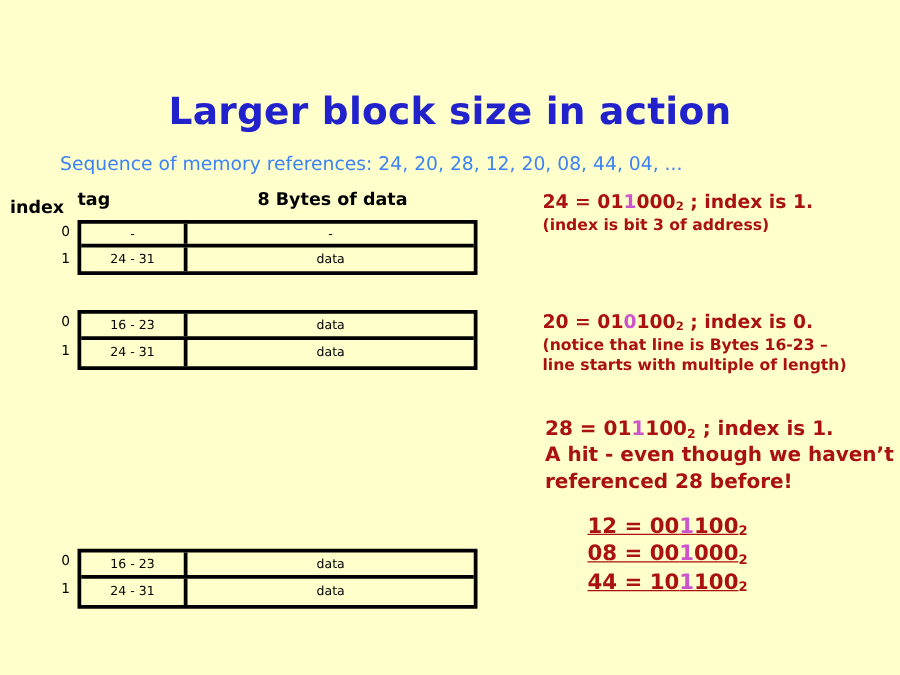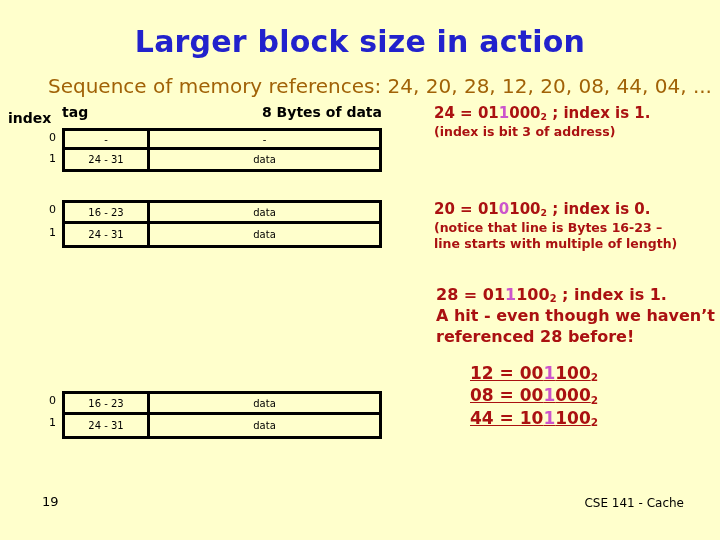--- a/index.html
+++ b/index.html
@@ -7,56 +7,56 @@
   }
   body {
     width: 720px; height: 540px;
     background: #ffffcc;
     font-family: "DejaVu Sans", sans-serif;
     overflow: hidden;
     position: relative;
   }
   .slide {
     position: absolute; inset: 0;
-    width: 720px; height: 388px;
+    width: 720px; height: 388px; margin-top: 48px;
   }
 
   
   .title {
     position: absolute;
     left: 0; top: 24px; width: 720px;
     text-align: center;
     color: #2222cc;
     font-size: 30px;
     font-weight: 600;
     letter-spacing: 0.2px;
     white-space: nowrap;
   }
 
   
   .subtitle {
     position: absolute;
     left: 48px; top: 74px;
-    color: #a16207;
-    font-size: 20px;
+    color: #3b82f6;
+    font-size: 15px;
     font-weight: 500;
     white-space: nowrap;
   }
 
   
   .col-head {
     position: absolute;
     color: #000000;
     font-size: 14px;
     font-weight: 600;
     white-space: nowrap;
   }
   .col-head.index-head { left: 8px; top: 110px; font-size: 14px; }
   .col-head.tag-head   { left: 62px; top: 104px; width: 88px; text-align: left; }
-  .col-head.data-head  { left: 150px; top: 104px; width: 232px; text-align: right; }
+  .col-head.data-head  { left: 150px; top: 104px; width: 232px; text-align: center; }
 
   
   .cache-table {
     position: absolute;
     left: 62px;
     width: 320px;
     border: 3px solid #000000;
     box-sizing: border-box;
     background: #ffffcc;
   }

